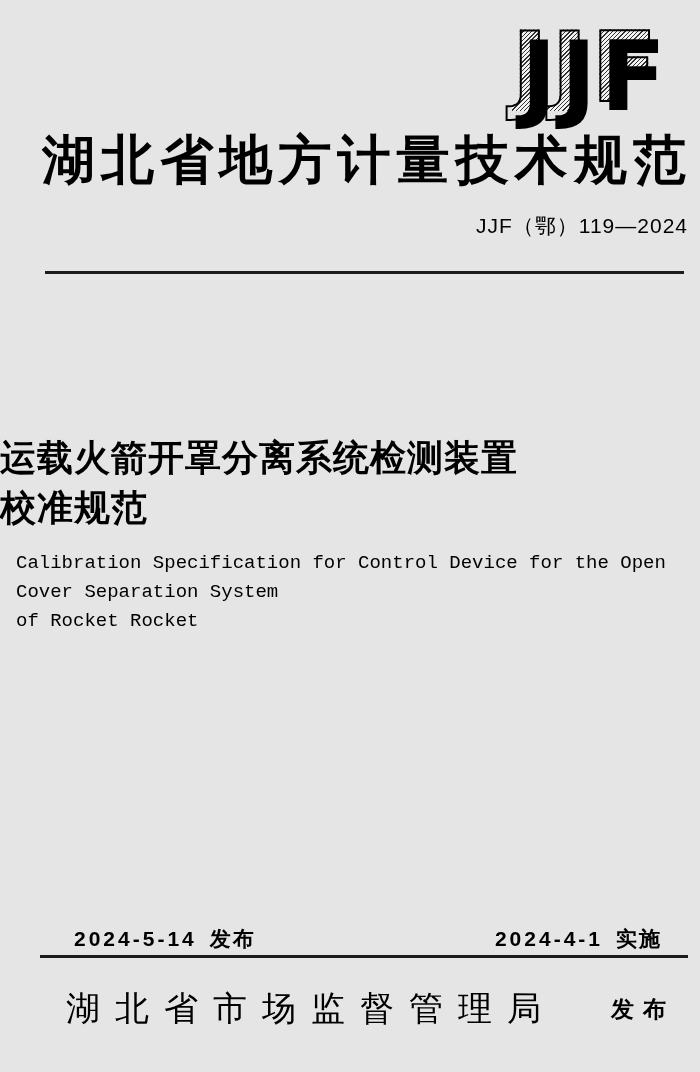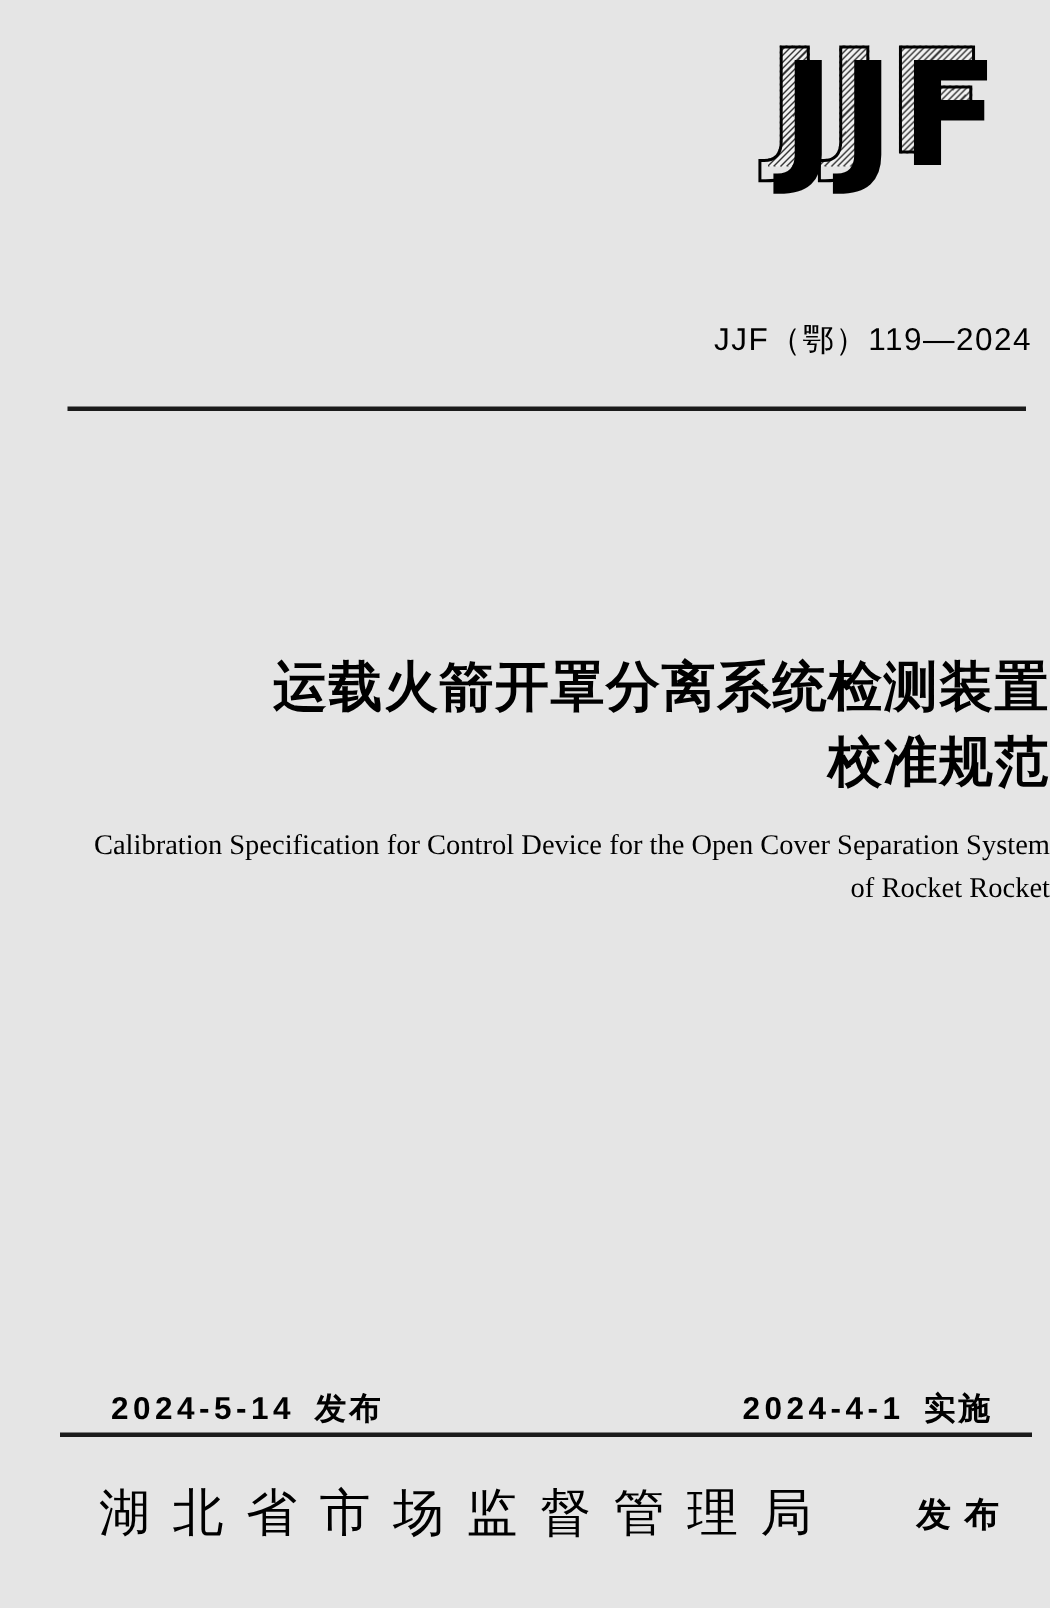--- a/index.html
+++ b/index.html
@@ -76,33 +76,34 @@
   .rule { position: absolute; background: #1b1b1b; }
   .rule-top { top: 271px; left: 45px; right: 16px; height: 3px; }
   .rule-bottom { top: 955px; left: 40px; right: 12px; height: 3px; }
 
   
   .title-block {
     position: absolute;
     top: 433px;
     left: 0;
     right: 0;
-    text-align: right;
+    text-align: left;
   }
   .title-zh {
     font-size: 36px;
     font-weight: 700;
     line-height: 50px;
     letter-spacing: 1px;
   }
   .title-en {
-    font-family: Liberation Serif, serif;
+    font-family: Liberation Mono, monospace;
     font-size: 19px;
     line-height: 29px;
     font-weight: 400;
+    padding-left: 16px;
   }
   .title-en.first { margin-top: 16px; }
 
   
   .dates-row {
     position: absolute;
     top: 925px;
     left: 74px;
     right: 38px;
     display: flex;
@@ -150,20 +151,21 @@
 </head>
 <body>
 
 <div class="page">
 
   <div class="jjf-logo">
     <span class="jjf-shadow">JJF</span>
     <span class="jjf-main">JJF</span>
   </div>
 
+  <h1 class="spec-heading">湖北省地方计量技术规范</h1>
 
   <div class="doc-number">JJF（鄂）119—2024</div>
 
   <div class="rule rule-top"></div>
 
   <div class="title-block">
     <div class="title-zh">运载火箭开罩分离系统检测装置</div>
     <div class="title-zh">校准规范</div>
     <div class="title-en first">Calibration Specification for Control Device for the Open Cover Separation System</div>
     <div class="title-en">of Rocket Rocket</div>

